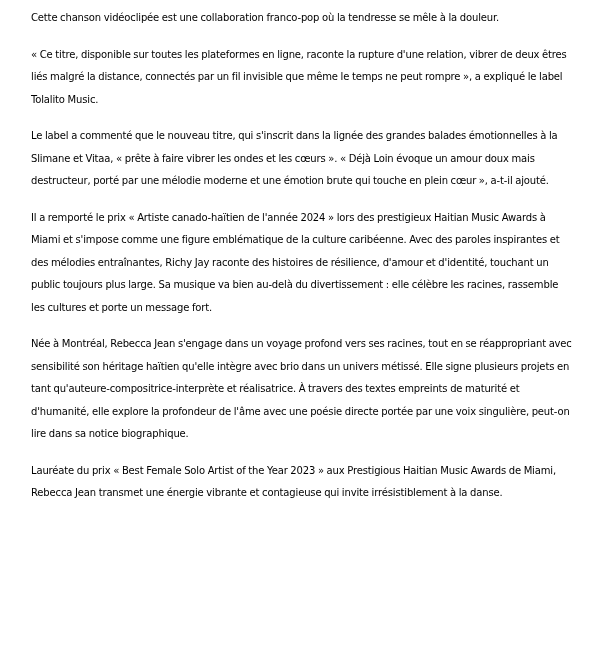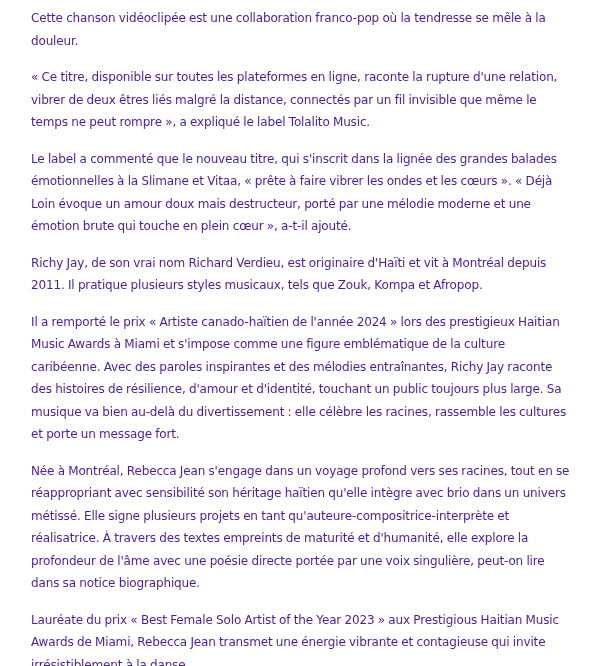--- a/index.html
+++ b/index.html
@@ -13,31 +13,30 @@
       overflow: hidden;
     }
     .article {
       padding: 7px 20px 0 31px;
       box-sizing: border-box;
       width: 600px;
     }
     .article p {
       margin: 0 6px 14px 0;
       font-family: "DejaVu Sans", sans-serif;
-      font-size: 12px;
+      font-size: 10px;
       line-height: 22.5px;
-      color: #4c1d95;
+      color: #000000;
       letter-spacing: -0.15px;
       word-spacing: -0.3px;
     }
   </style>
 </head>
 <body>
 
 <div class="article">
   <p>Cette chanson vidéoclipée est une collaboration franco-pop où la tendresse se mêle à la douleur.</p>
   <p>« Ce titre, disponible sur toutes les plateformes en ligne, raconte la rupture d'une relation, vibrer de deux êtres liés malgré la distance, connectés par un fil invisible que même le temps ne peut rompre », a expliqué le label Tolalito Music.</p>
   <p>Le label a commenté que le nouveau titre, qui s'inscrit dans la lignée des grandes balades émotionnelles à la Slimane et Vitaa, « prête à faire vibrer les ondes et les cœurs ». « Déjà Loin évoque un amour doux mais destructeur, porté par une mélodie moderne et une émotion brute qui touche en plein cœur », a-t-il ajouté.</p>
-  <p>Richy Jay, de son vrai nom Richard Verdieu, est originaire d'Haïti et vit à Montréal depuis 2011. Il pratique plusieurs styles musicaux, tels que Zouk, Kompa et Afropop.</p>
   <p>Il a remporté le prix « Artiste canado-haïtien de l'année 2024 » lors des prestigieux Haitian Music Awards à Miami et s'impose comme une figure emblématique de la culture caribéenne. Avec des paroles inspirantes et des mélodies entraînantes, Richy Jay raconte des histoires de résilience, d'amour et d'identité, touchant un public toujours plus large. Sa musique va bien au-delà du divertissement : elle célèbre les racines, rassemble les cultures et porte un message fort.</p>
   <p>Née à Montréal, Rebecca Jean s'engage dans un voyage profond vers ses racines, tout en se réappropriant avec sensibilité son héritage haïtien qu'elle intègre avec brio dans un univers métissé. Elle signe plusieurs projets en tant qu'auteure-compositrice-interprète et réalisatrice. À travers des textes empreints de maturité et d'humanité, elle explore la profondeur de l'âme avec une poésie directe portée par une voix singulière, peut-on lire dans sa notice biographique.</p>
   <p>Lauréate du prix « Best Female Solo Artist of the Year 2023 » aux Prestigious Haitian Music Awards de Miami, Rebecca Jean transmet une énergie vibrante et contagieuse qui invite irrésistiblement à la danse.</p>
 </div>
 
 </body></html>

